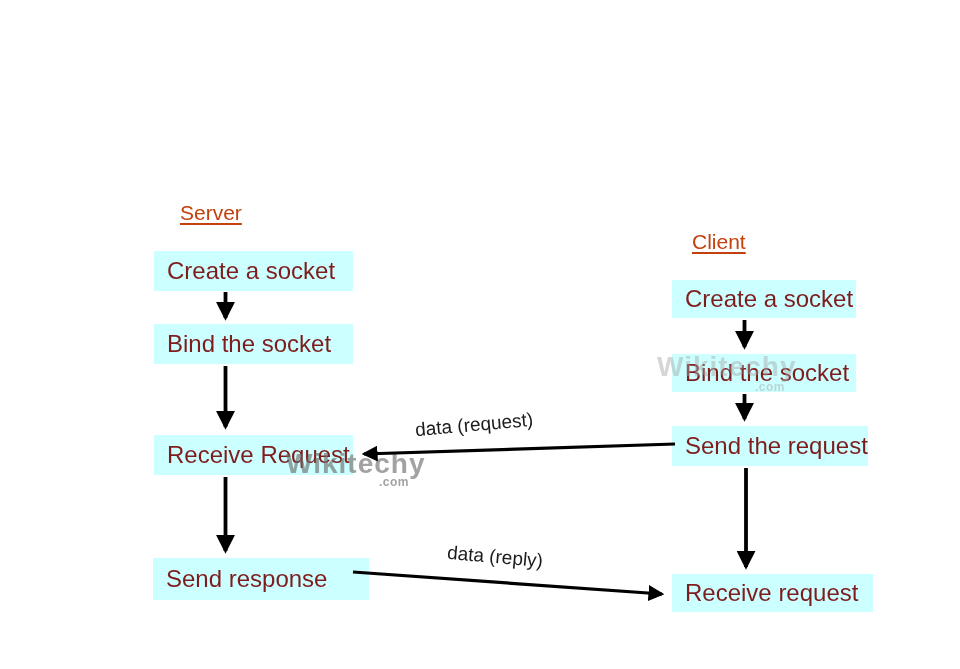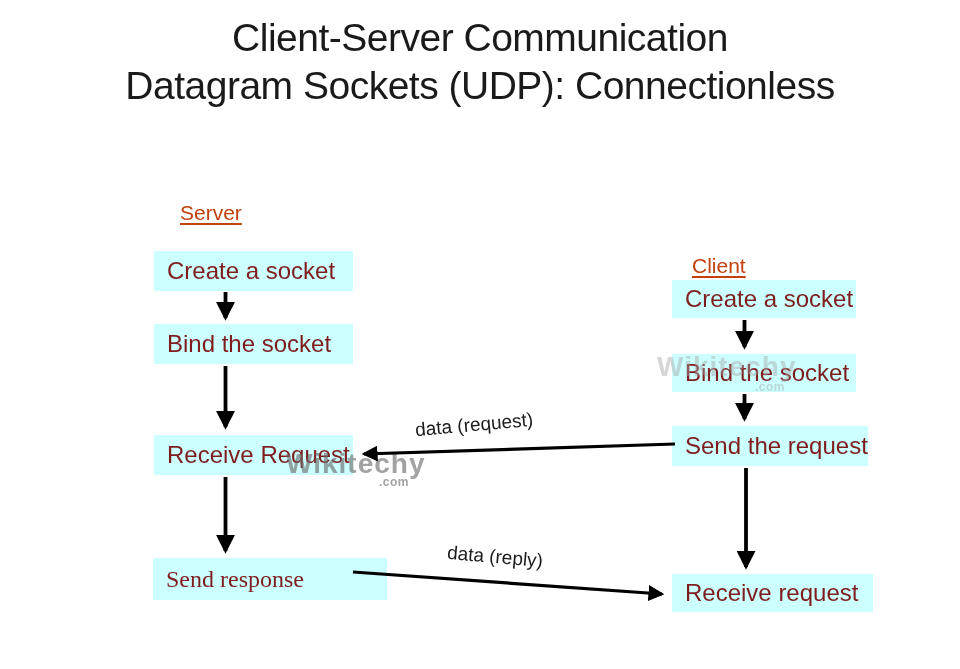--- a/index.html
+++ b/index.html
@@ -9,29 +9,29 @@
   }
   .title{
     position:absolute;top:14px;left:0;width:100%;text-align:center;
     font-size:39px;line-height:48px;color:#1a1a1a;letter-spacing:-0.5px;z-index:4;
   }
   .col-label{
     position:absolute;font-size:21px;color:#c2410c;text-decoration:underline;
     text-underline-offset:3px;z-index:4;
   }
   .col-label.server{left:180px;top:201px;}
-  .col-label.client{left:692px;top:230px;margin-top:24px;}
+  .col-label.client{left:692px;top:230px;}
   .box{
     position:absolute;background:#ccffff;color:#7f1d1d;font-size:24px;
     display:flex;align-items:center;padding-left:13px;box-sizing:border-box;z-index:1;
   }
   .box.s1{left:154px;top:251px;width:199px;height:40px;}
   .box.s2{left:154px;top:324px;width:199px;height:40px;}
   .box.s3{left:154px;top:435px;width:199px;height:40px;}
-  .box.s4{left:153px;top:558px;width:234px;height:42px;font-family:Liberation Serif, serif;}
+  .box.s4{left:153px;top:558px;width:216px;height:42px;}
   .box.c1{left:672px;top:280px;width:184px;height:38px;}
   .box.c2{left:672px;top:354px;width:184px;height:38px;}
   .box.c3{left:672px;top:426px;width:196px;height:40px;}
   .box.c4{left:672px;top:574px;width:201px;height:38px;}
   .msg-label{
     position:absolute;font-size:19px;color:#1c1c1c;white-space:nowrap;z-index:4;
   }
   .msg-label.request{left:415px;top:414px;transform:rotate(-5deg);transform-origin:center;}
   .msg-label.reply{left:447px;top:546px;transform:rotate(5deg);transform-origin:center;}
   .arrows{position:absolute;left:0;top:0;z-index:3;pointer-events:none;}
@@ -44,24 +44,20 @@
   .watermark.wm1{left:286px;top:448px;color:rgba(105,105,105,0.62);}
   .watermark.wm1 .wm-suffix{left:93px;top:27px;}
   .watermark.wm2{left:657px;top:351px;color:rgba(165,165,165,0.45);}
   .watermark.wm2 .wm-suffix{left:98px;top:29px;}
 </style>
 </head>
 <body>
 
 <div class="canvas">
 
-  <div class="title">
-    <div>Client-Server Communication</div>
-    <div>Datagram Sockets (UDP): Connectionless</div>
-  </div>
 
   <div class="col-label server">Server</div>
   <div class="col-label client">Client</div>
 
   <div class="box s1">Create a socket</div>
   <div class="box s2">Bind the socket</div>
   <div class="box s3">Receive Request</div>
   <div class="box s4">Send response</div>
 
   <div class="box c1">Create a socket</div>

